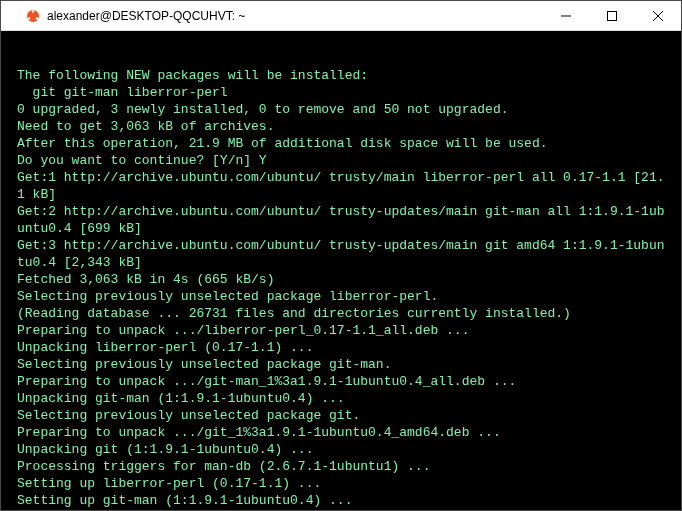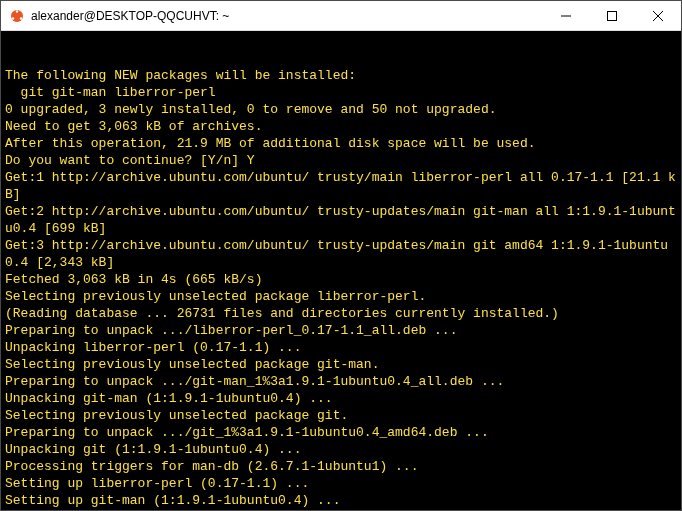--- a/index.html
+++ b/index.html
@@ -20,21 +20,21 @@
       border: 1px solid #4a4a4a;
       display: flex;
       flex-direction: column;
       background: #fff;
     }
     .titlebar {
       height: 30px;
       background: #fff;
       display: flex;
       align-items: center;
-      padding-left: 8px;
+      padding-left: 24px;
       border-bottom: 1px solid #ddd;
     }
     .titlebar-icon {
       width: 16px;
       height: 16px;
       margin-right: 6px;
       display: flex;
       align-items: center;
       justify-content: center;
     }
@@ -53,25 +53,25 @@
       display: flex;
       align-items: center;
       justify-content: center;
       font-size: 10px;
       color: #000;
       cursor: pointer;
     }
     .terminal {
       flex: 1;
       background: #000;
-      color: #fde047;
+      color: #86efac;
       font-family: 'Consolas', 'Courier New', monospace;
       font-size: 13px;
       line-height: 17px;
-      padding: 2px 4px;
+      padding: 2px 16px;
       overflow: hidden;
       white-space: pre-wrap;
       word-break: break-all;
     }
     .terminal-line {
       white-space: pre-wrap;
       word-break: break-all;
     }
   </style>
 </head>

